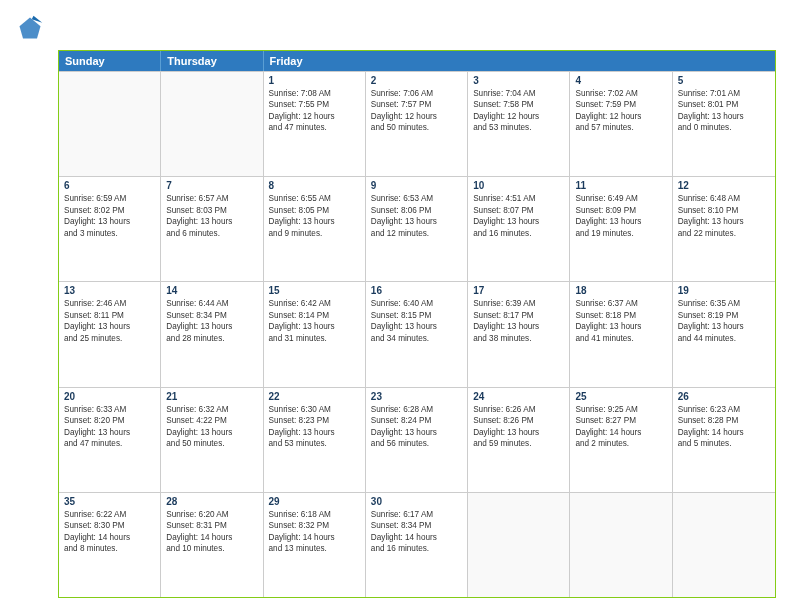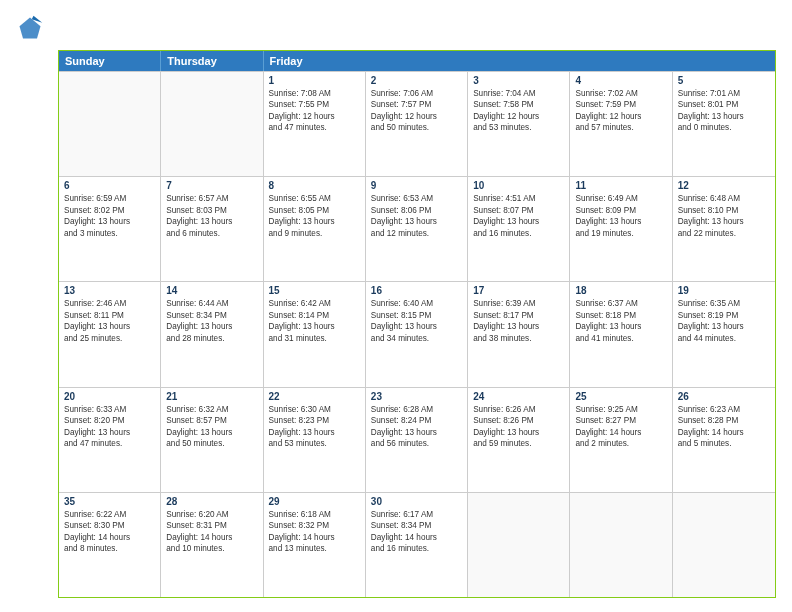--- a/index.html
+++ b/index.html
@@ -279,21 +279,21 @@
           <div class="cal-cell">
             <div class="day-num">20</div>
             <div class="cell-line">Sunrise: 6:33 AM</div>
             <div class="cell-line">Sunset: 8:20 PM</div>
             <div class="cell-line">Daylight: 13 hours</div>
             <div class="cell-line">and 47 minutes.</div>
           </div>
           <div class="cal-cell">
             <div class="day-num">21</div>
             <div class="cell-line">Sunrise: 6:32 AM</div>
-            <div class="cell-line">Sunset: 8:57 PM</div>
+            <div class="cell-line">Sunset: 4:22 PM</div>
             <div class="cell-line">Daylight: 13 hours</div>
             <div class="cell-line">and 50 minutes.</div>
           </div>
           <div class="cal-cell">
             <div class="day-num">22</div>
             <div class="cell-line">Sunrise: 6:30 AM</div>
             <div class="cell-line">Sunset: 8:23 PM</div>
             <div class="cell-line">Daylight: 13 hours</div>
             <div class="cell-line">and 53 minutes.</div>
           </div>

